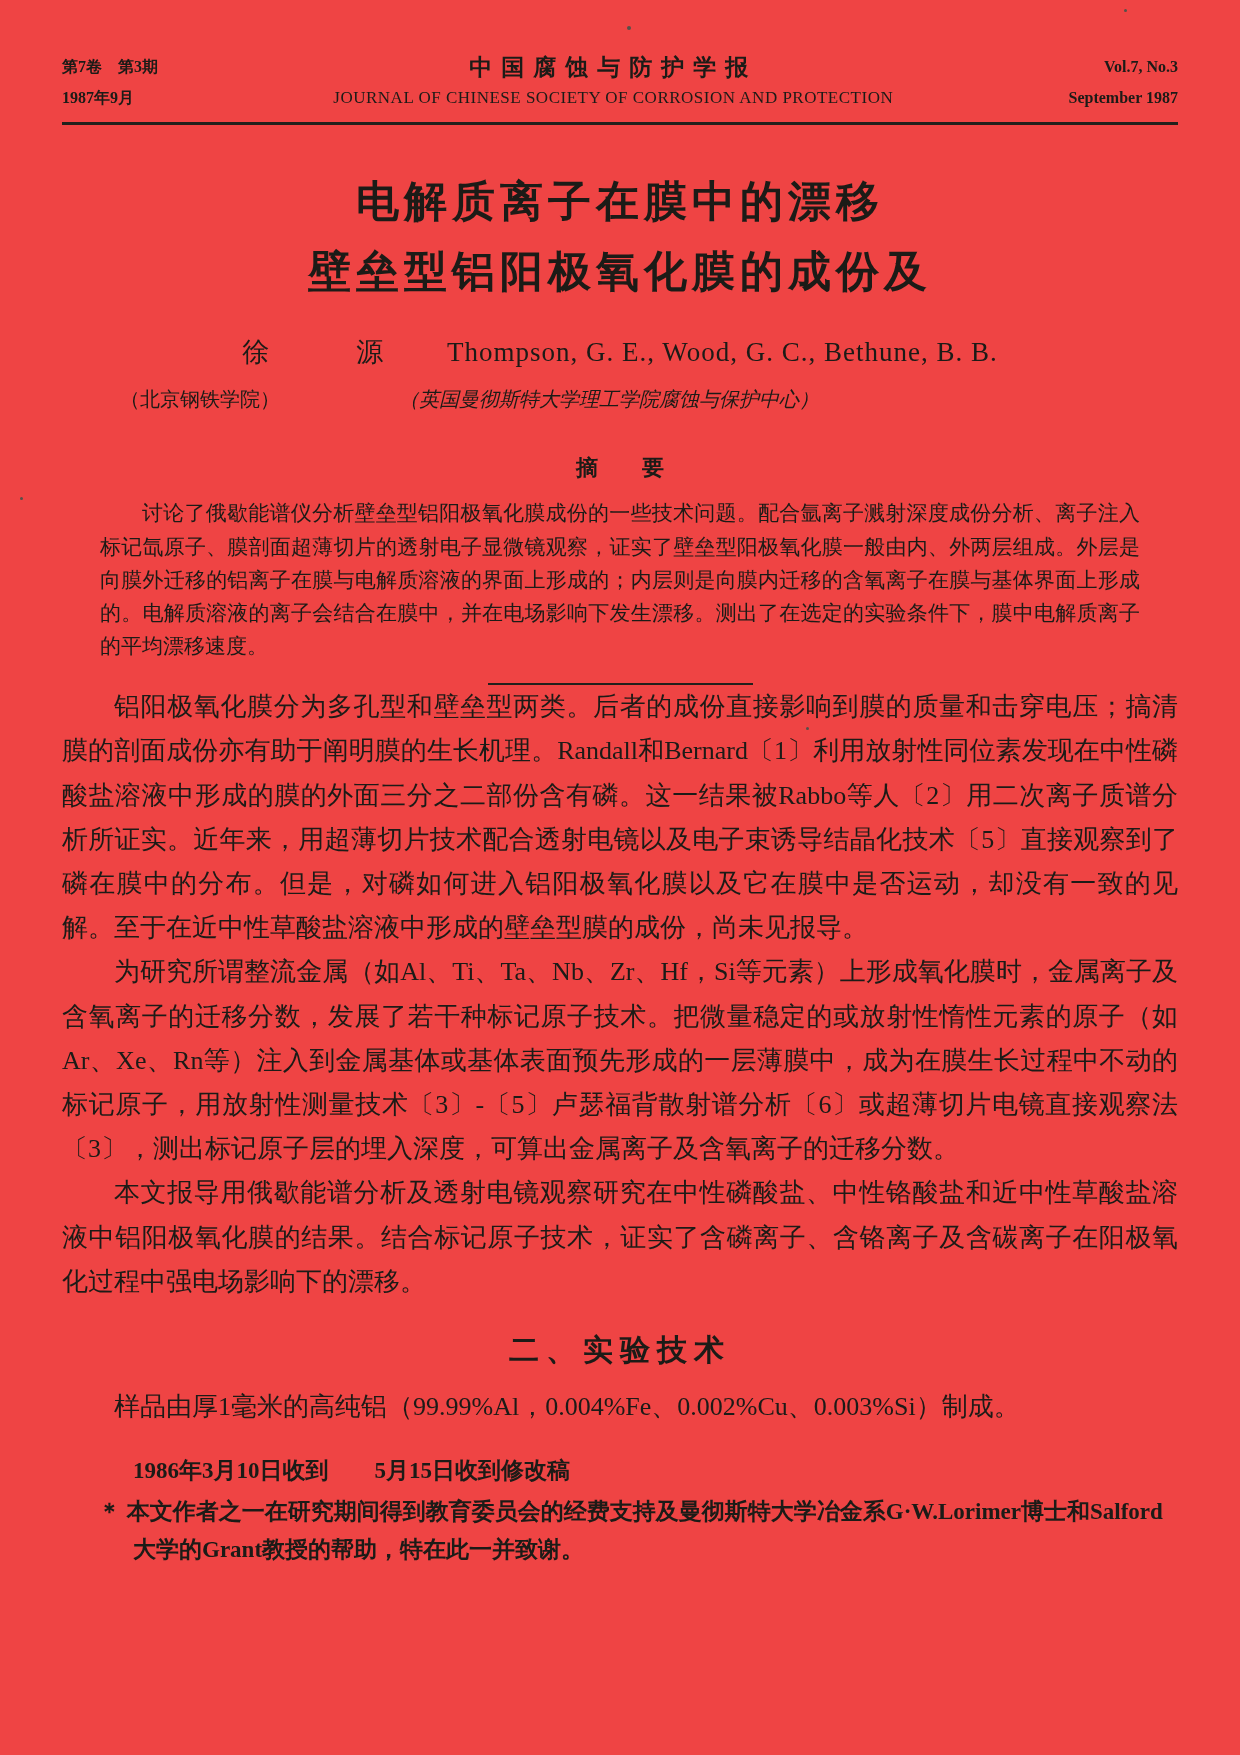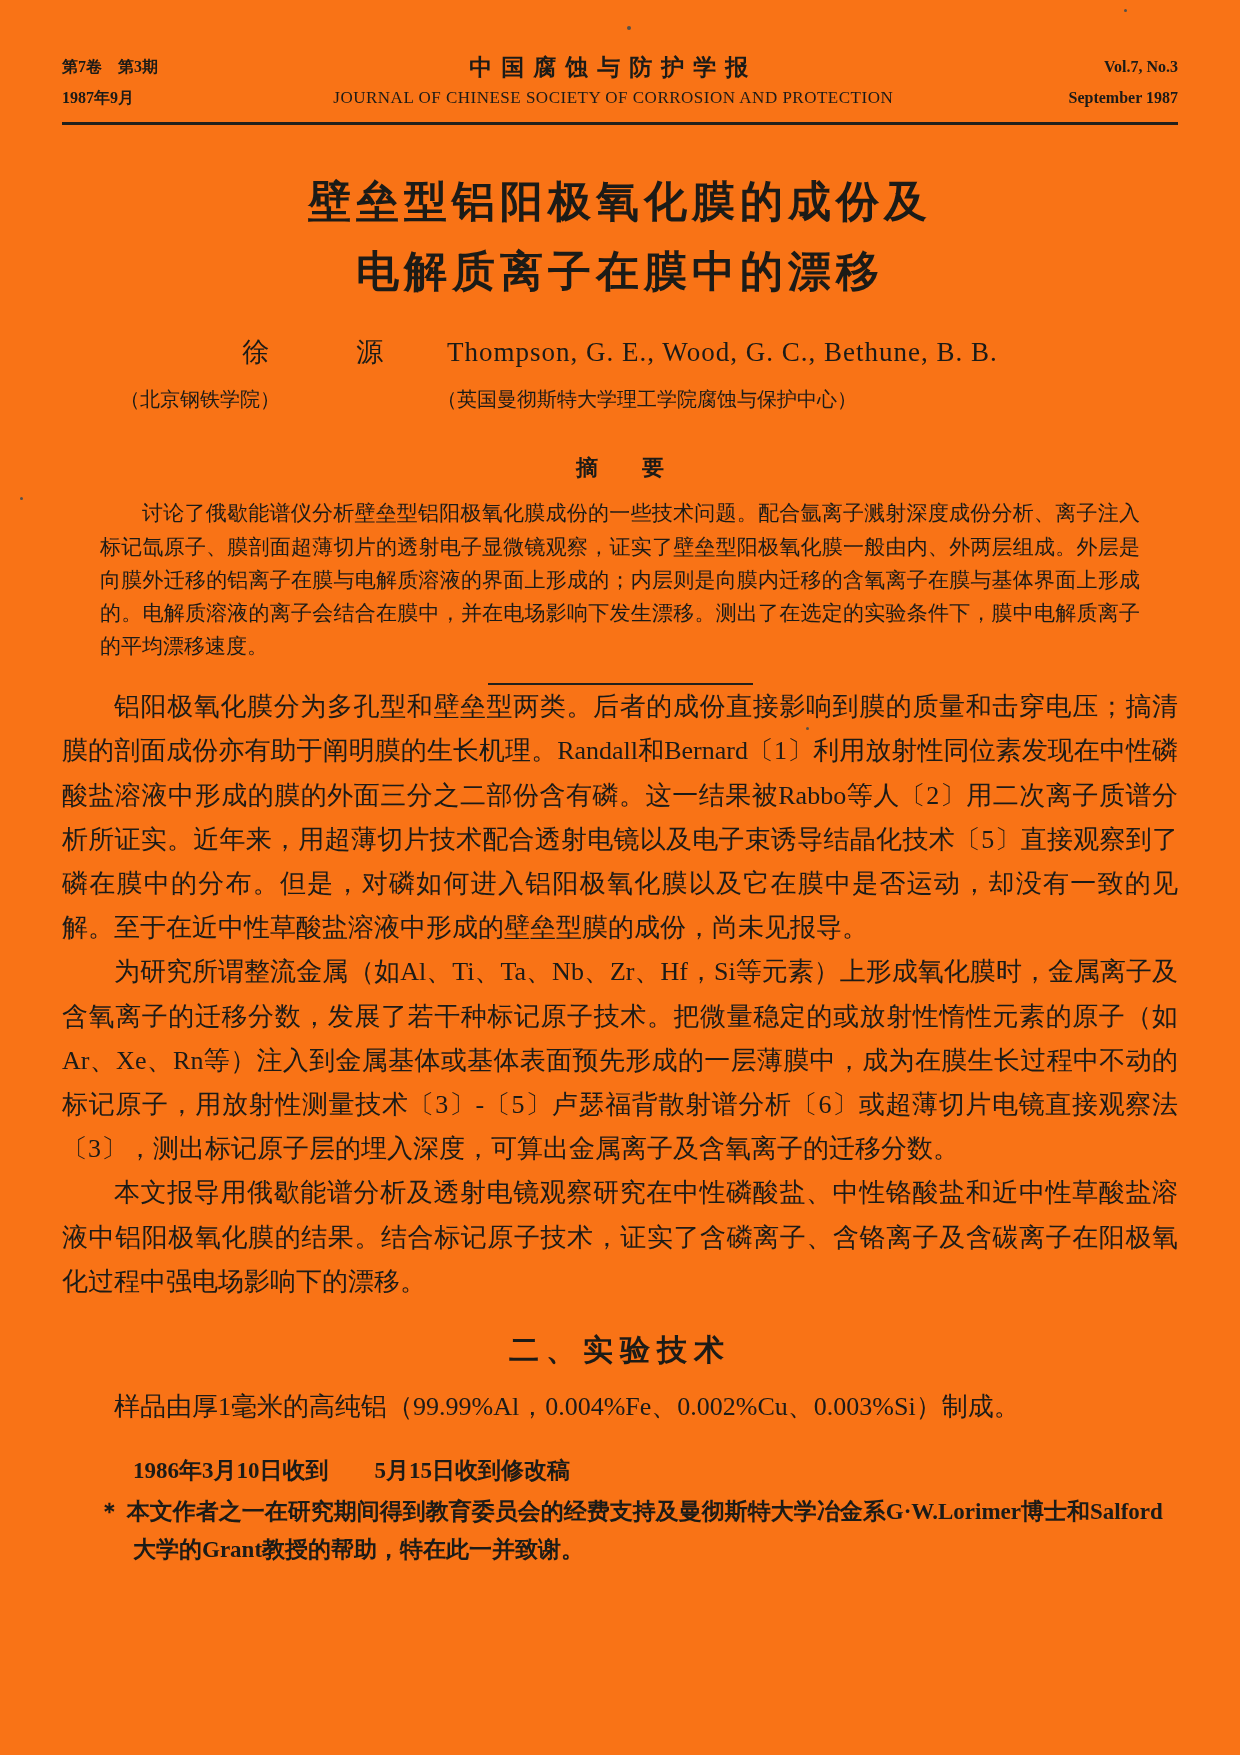--- a/index.html
+++ b/index.html
@@ -10,21 +10,21 @@
     background: #efeeea;
     font-family: "Liberation Serif", "DejaVu Serif", serif;
     color: #1c1b17;
   }
   .page {
     position: relative;
     box-sizing: border-box;
     width: 1240px;
     height: 1755px;
     padding: 52px 62px 0 62px;
-    background: #f97316;
+    background: #ef4444;
     overflow: hidden;
   }
   
   .header {
     display: flex;
     justify-content: space-between;
     align-items: flex-end;
   }
   .h-col { white-space: nowrap; }
   .h-left, .h-right {
@@ -67,21 +67,21 @@
     letter-spacing: 1px;
   }
   .a-cn { letter-spacing: 30px; margin-right: 26px; }
   .affils {
     margin-top: 16px;
     display: flex;
     font-size: 20px;
     gap: 39px;
   }
   .affil-1 { margin-left: 58px; }
-  .affil-2 { margin-left: 118px; }
+  .affil-2 { margin-left: 80px; font-style: italic; }
   
   .abs-heading {
     margin: 40px 0 0 0;
     text-align: center;
     font-family: "Liberation Sans", "DejaVu Sans", sans-serif;
     font-weight: bold;
     font-size: 22px;
   }
   .abstract {
     margin: 14px 38px 0 38px;
@@ -152,22 +152,22 @@
     </div>
     <div class="h-col h-right">
       <div>Vol.7, No.3</div>
       <div>September 1987</div>
     </div>
   </header>
 
   <div class="header-rule"></div>
 
   <h1 class="title">
+    <span class="t-line">电解质离子在膜中的漂移</span>
     <span class="t-line">壁垒型铝阳极氧化膜的成份及</span>
-    <span class="t-line">电解质离子在膜中的漂移</span>
   </h1>
 
   <div class="authors">
     <span class="a-cn">徐　源</span>
     <span class="a-en">Thompson, G. E., Wood, G. C., Bethune, B. B.</span>
   </div>
 
   <div class="affils">
     <span class="affil-1">（北京钢铁学院）</span>
     <span class="affil-2">（英国曼彻斯特大学理工学院腐蚀与保护中心）</span>

